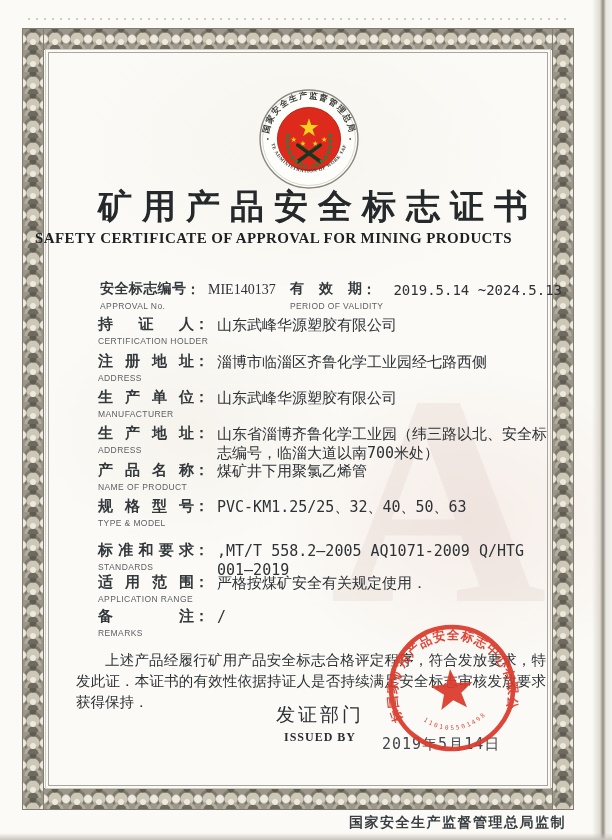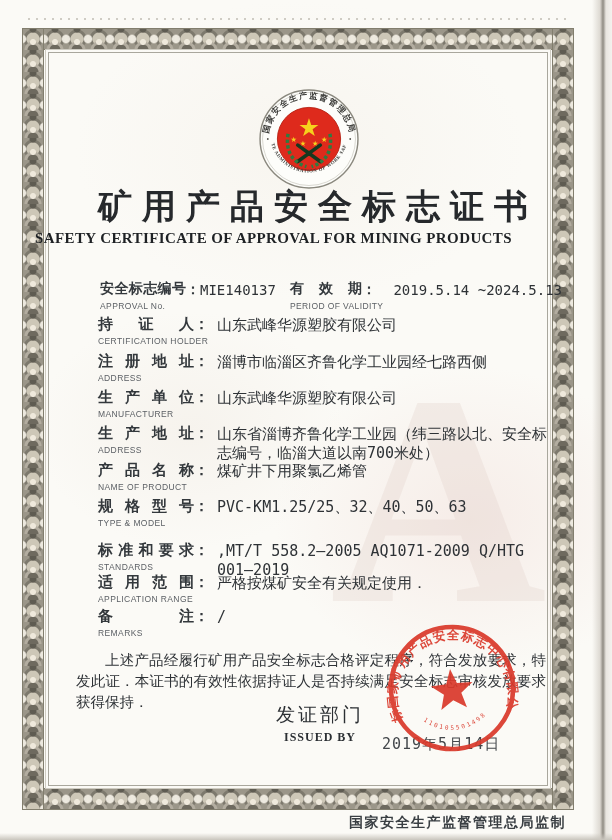--- a/index.html
+++ b/index.html
@@ -48,21 +48,21 @@
   
   .approval-row{position:absolute;top:280px;left:100px;right:50px;display:flex;align-items:flex-start;}
   .lblwrap{flex:none;}
   .zh-lbl{display:inline-block;font-size:14px;font-weight:600;color:#33383c;
     text-align:justify;text-align-last:justify;vertical-align:top;}
   .colon{font-size:14px;font-weight:600;color:#33383c;}
   .en-lbl{display:block;font-size:8.5px;letter-spacing:.4px;color:#5c6065;margin-top:2px;
     font-family:Liberation Sans, sans-serif;}
   .mono-val{font-family:"DejaVu Sans Mono","Liberation Mono",monospace;font-size:14px;color:#2e3236;}
   .ap-lbl .zh-lbl{width:86px;}
-  .ap-val{width:96px;padding-top:2px;}
+  .ap-val{width:96px;margin-left:8px;padding-top:2px;font-family:Liberation Serif, serif;}
   .vd-lbl .zh-lbl{width:72px;font-family:Liberation Serif, serif;}
   .vd-val{flex:1;margin-left:10px;padding-top:2px;white-space:nowrap;}
   
   .row{position:absolute;left:98px;right:62px;display:flex;align-items:flex-start;}
   .row .zh-lbl{width:96px;font-size:15px;}
   .row .colon{font-size:15px;}
   .val{flex:1;margin-left:8px;font-size:15px;line-height:19px;color:#2e3236;padding-top:1px;
     font-family:"DejaVu Sans Mono","Liberation Serif",serif;}
   
   .declaration{position:absolute;left:76px;right:66px;top:650px;font-size:14.5px;line-height:21px;

